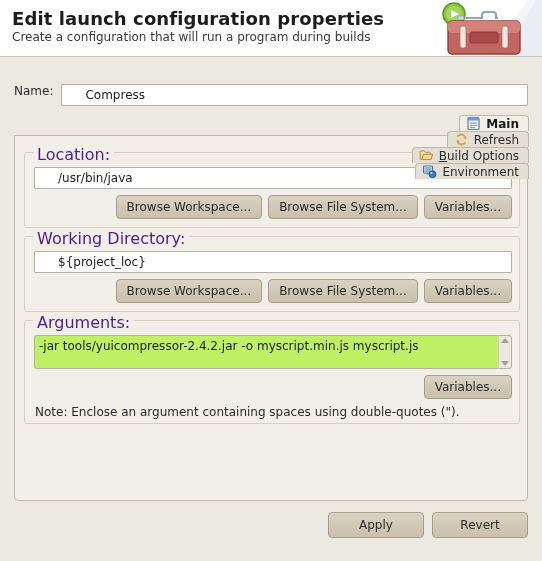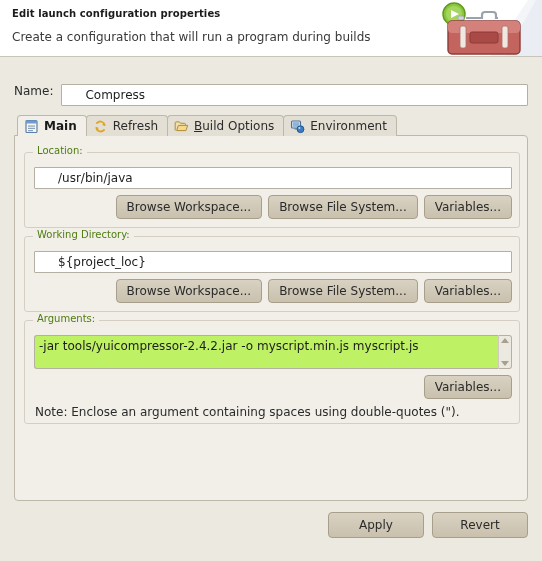--- a/index.html
+++ b/index.html
@@ -19,21 +19,21 @@
   .header {
     position: relative;
     height: 57px;
     background: #ffffff;
     border-bottom: 1px solid #c8c4b7;
     overflow: hidden;
   }
   .header-title {
     position: absolute;
     left: 12px; top: 8px;
-    font-size: 10px;
+    font-size: 18px;
     font-weight: bold;
     color: #1c1c1c;
     letter-spacing: 0.1px;
     text-align: right;
   }
   .header-subtitle {
     position: absolute;
     left: 12px; top: 30px;
     font-size: 12px;
     color: #3a3a3a;
@@ -85,20 +85,21 @@
     left: 14px; top: 58px;
     width: 514px; height: 386px;
   }
   .tabstrip {
     position: relative;
     height: 21px;
     display: flex;
     align-items: flex-end;
     padding-left: 3px;
     z-index: 2;
+    flex-direction: column;
   }
   .tab {
     position: relative;
     display: flex;
     align-items: center;
     height: 21px;
     padding: 0 9px 0 6px;
     font-size: 12px;
     color: #2b2b2b;
     background: #e3dfd4;
@@ -130,22 +131,22 @@
     position: absolute;
     border: 1px solid #d4cfc2;
     border-radius: 3px;
     background: transparent;
   }
   .group-title {
     position: absolute;
     top: -8px; left: 8px;
     background: #f2efe9;
     padding: 0 4px;
-    font-size: 10px;
-    color: #4d7c0f;
+    font-size: 16px;
+    color: #4c1d95;
     white-space: nowrap;
   }
   .grp-location     { left: 9px; top: 16px;  width: 496px; height: 76px; }
   .grp-workdir      { left: 9px; top: 100px; width: 496px; height: 76px; }
   .grp-arguments    { left: 9px; top: 184px; width: 496px; height: 104px; }
 
   .field-abs {
     position: absolute;
     left: 9px; top: 14px;
     width: 478px; height: 22px;

